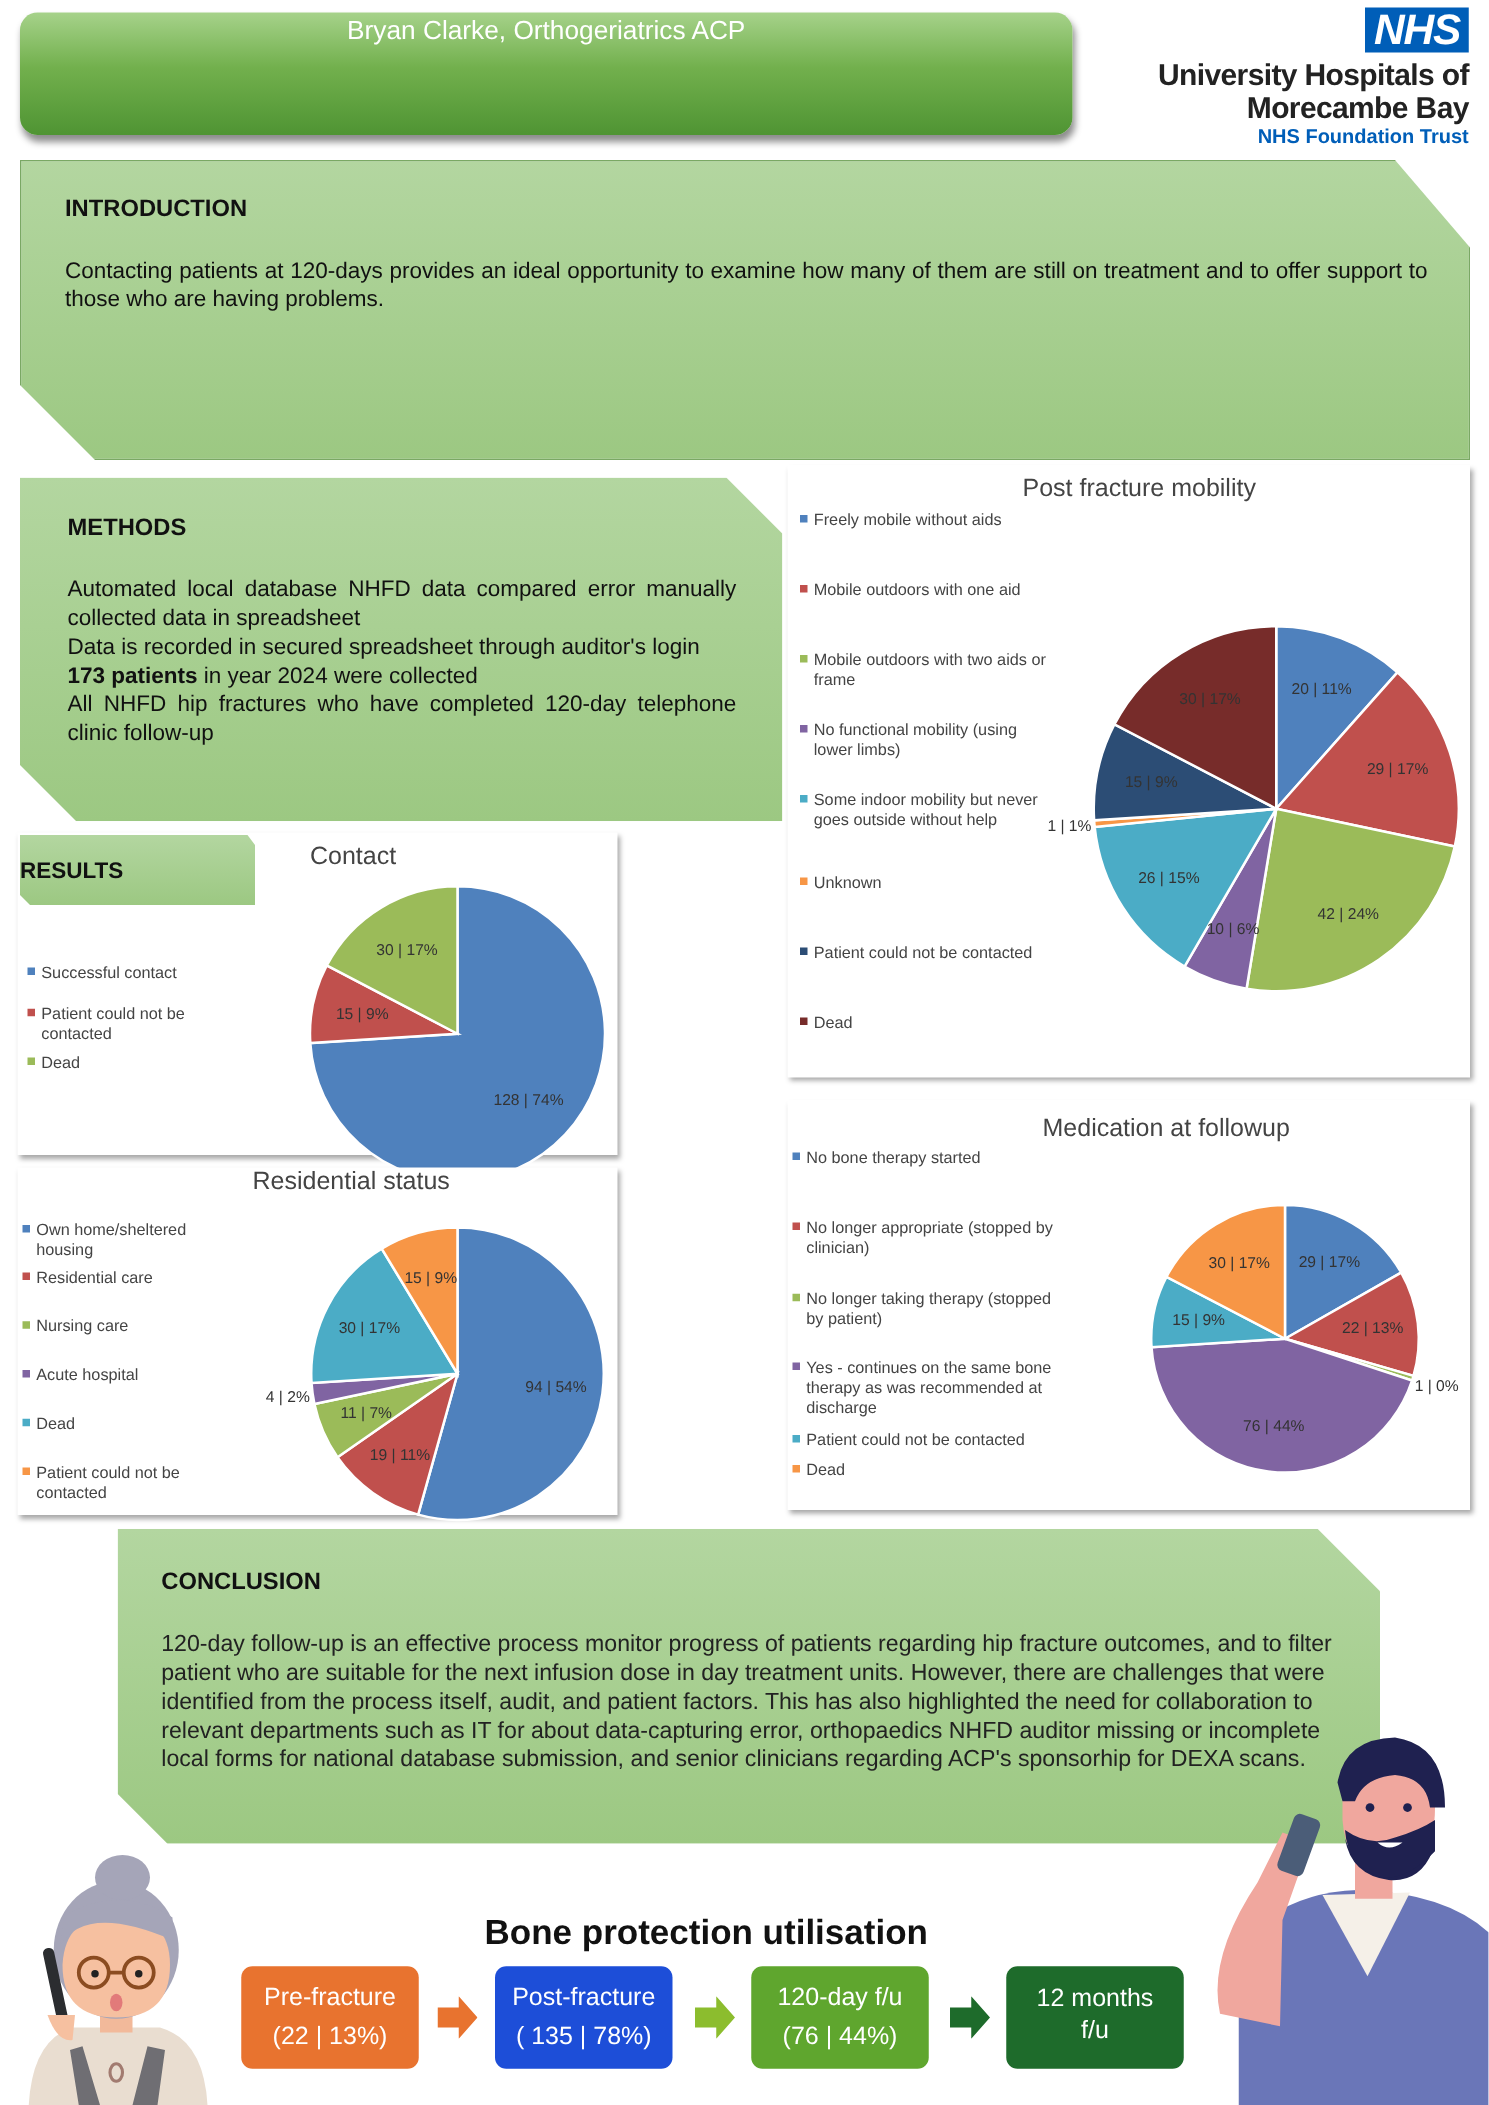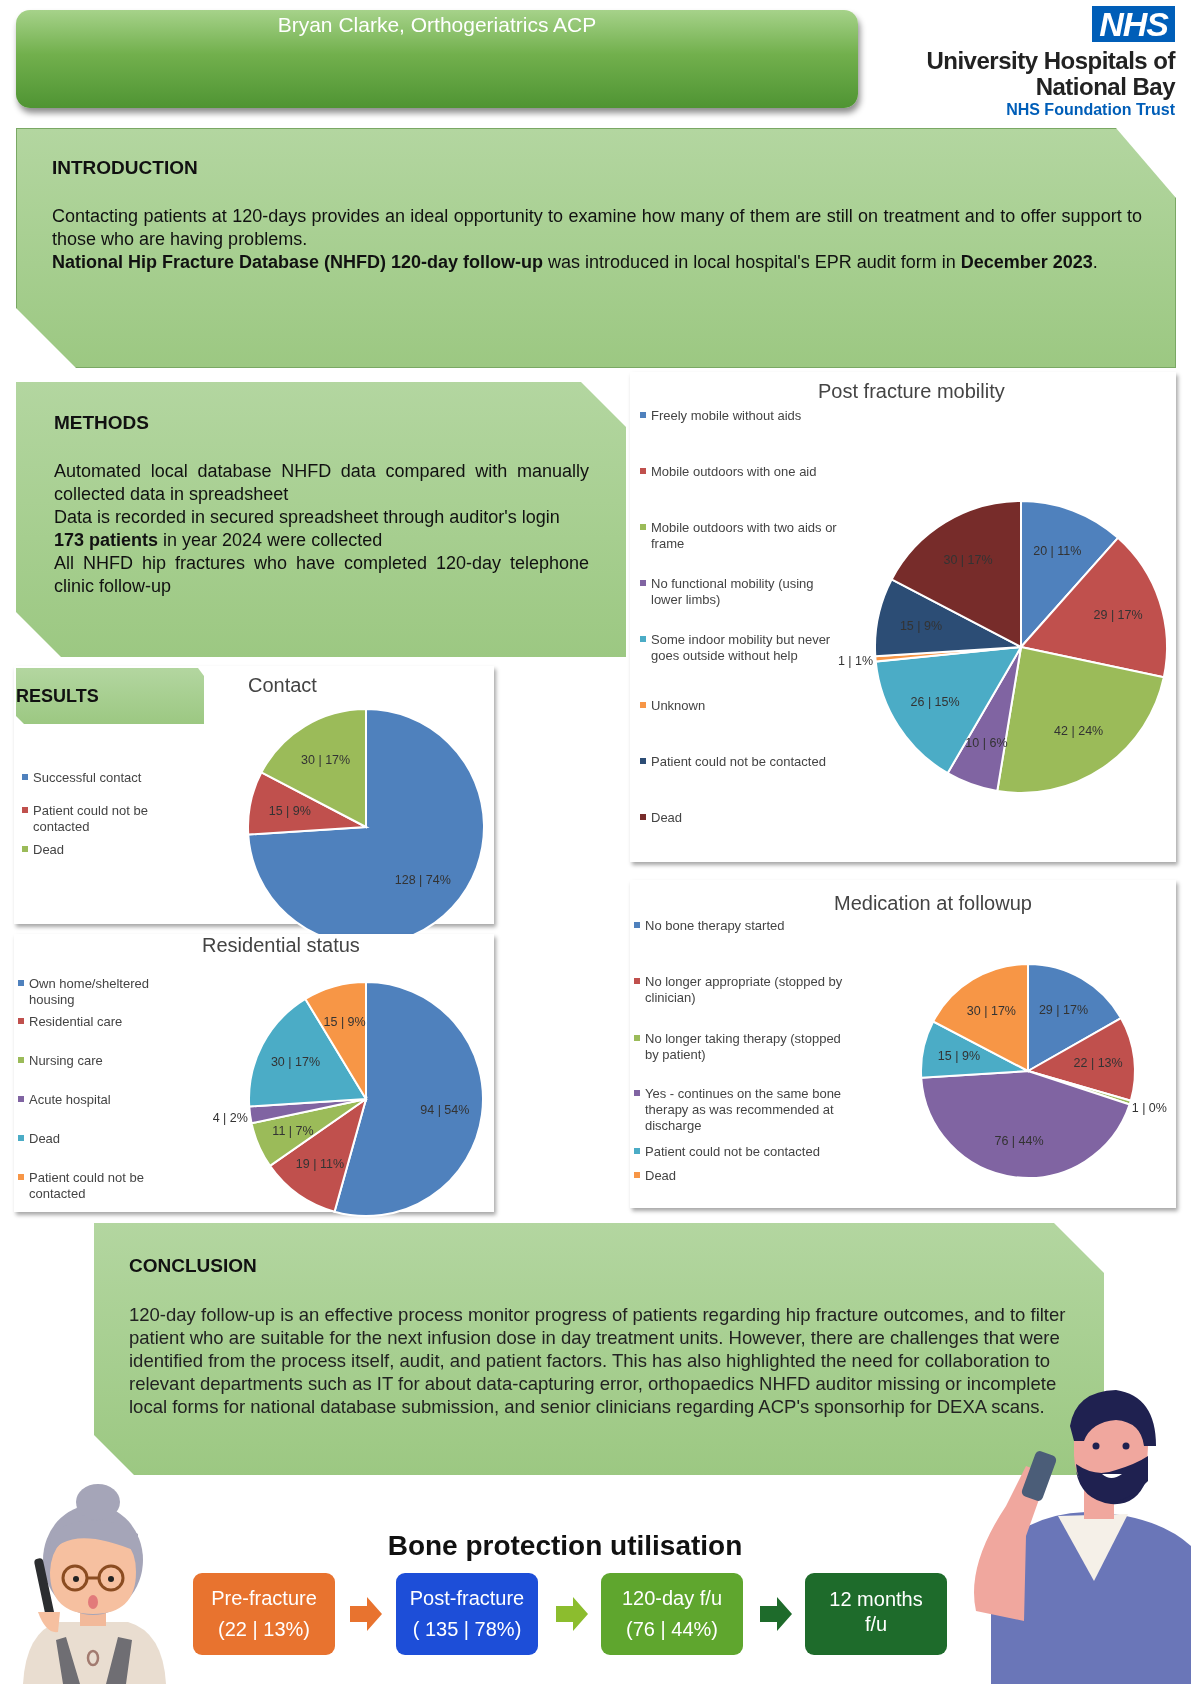--- a/index.html
+++ b/index.html
@@ -67,36 +67,35 @@
 </head>
 <body>
 
 <div class="title-box">
   <div class="t2">Bryan Clarke, Orthogeriatrics ACP</div>
 </div>
 
 <div class="logo">
   <span class="nhs-badge">NHS</span>
   <div class="l1">University Hospitals of</div>
-  <div class="l1" style="margin-top:0">National Bay</div>
+  <div class="l1" style="margin-top:0">Morecambe Bay</div>
   <div class="l2">NHS Foundation Trust</div>
 </div>
 
 <div class="panel justify" id="intro">
   <div class="inner">
     <h3>INTRODUCTION</h3>
     <p>Contacting patients at 120-days provides an ideal opportunity to examine how many of them are still on treatment and to offer support to those who are having problems.</p>
-    <p><b>National Hip Fracture Database (NHFD) 120-day follow-up</b><span> was introduced in local hospital's EPR audit form in </span><b>December 2023</b><span>.</span></p>
   </div>
 </div>
 
 <div class="panel justify" id="methods">
   <div class="inner">
     <h3>METHODS</h3>
-    <p>Automated local database NHFD data compared with manually collected data in spreadsheet</p>
+    <p>Automated local database NHFD data compared error manually collected data in spreadsheet</p>
     <p>Data is recorded in secured spreadsheet through auditor's login</p>
     <p style="text-align:left"><b>173 patients</b><span> in year 2024 were collected</span></p>
     <p>All NHFD hip fractures who have completed 120-day telephone clinic follow-up</p>
   </div>
 </div>
 
 <div class="card" id="card-contact" style="left:14px; top:666px; width:480px; height:258px;">
   <div class="ctitle" style="left:234px; top:8px;">Contact</div>
   <div class="legend" id="leg-contact" style="left:4px; top:0;">
       <div class="li" style="left: 4px; top: 104px; white-space: normal; width: 150px; padding-left: 11px; text-indent: -11px;"><span class="sw" style="background: rgb(79, 129, 189);"></span><span>Successful contact</span></div>

